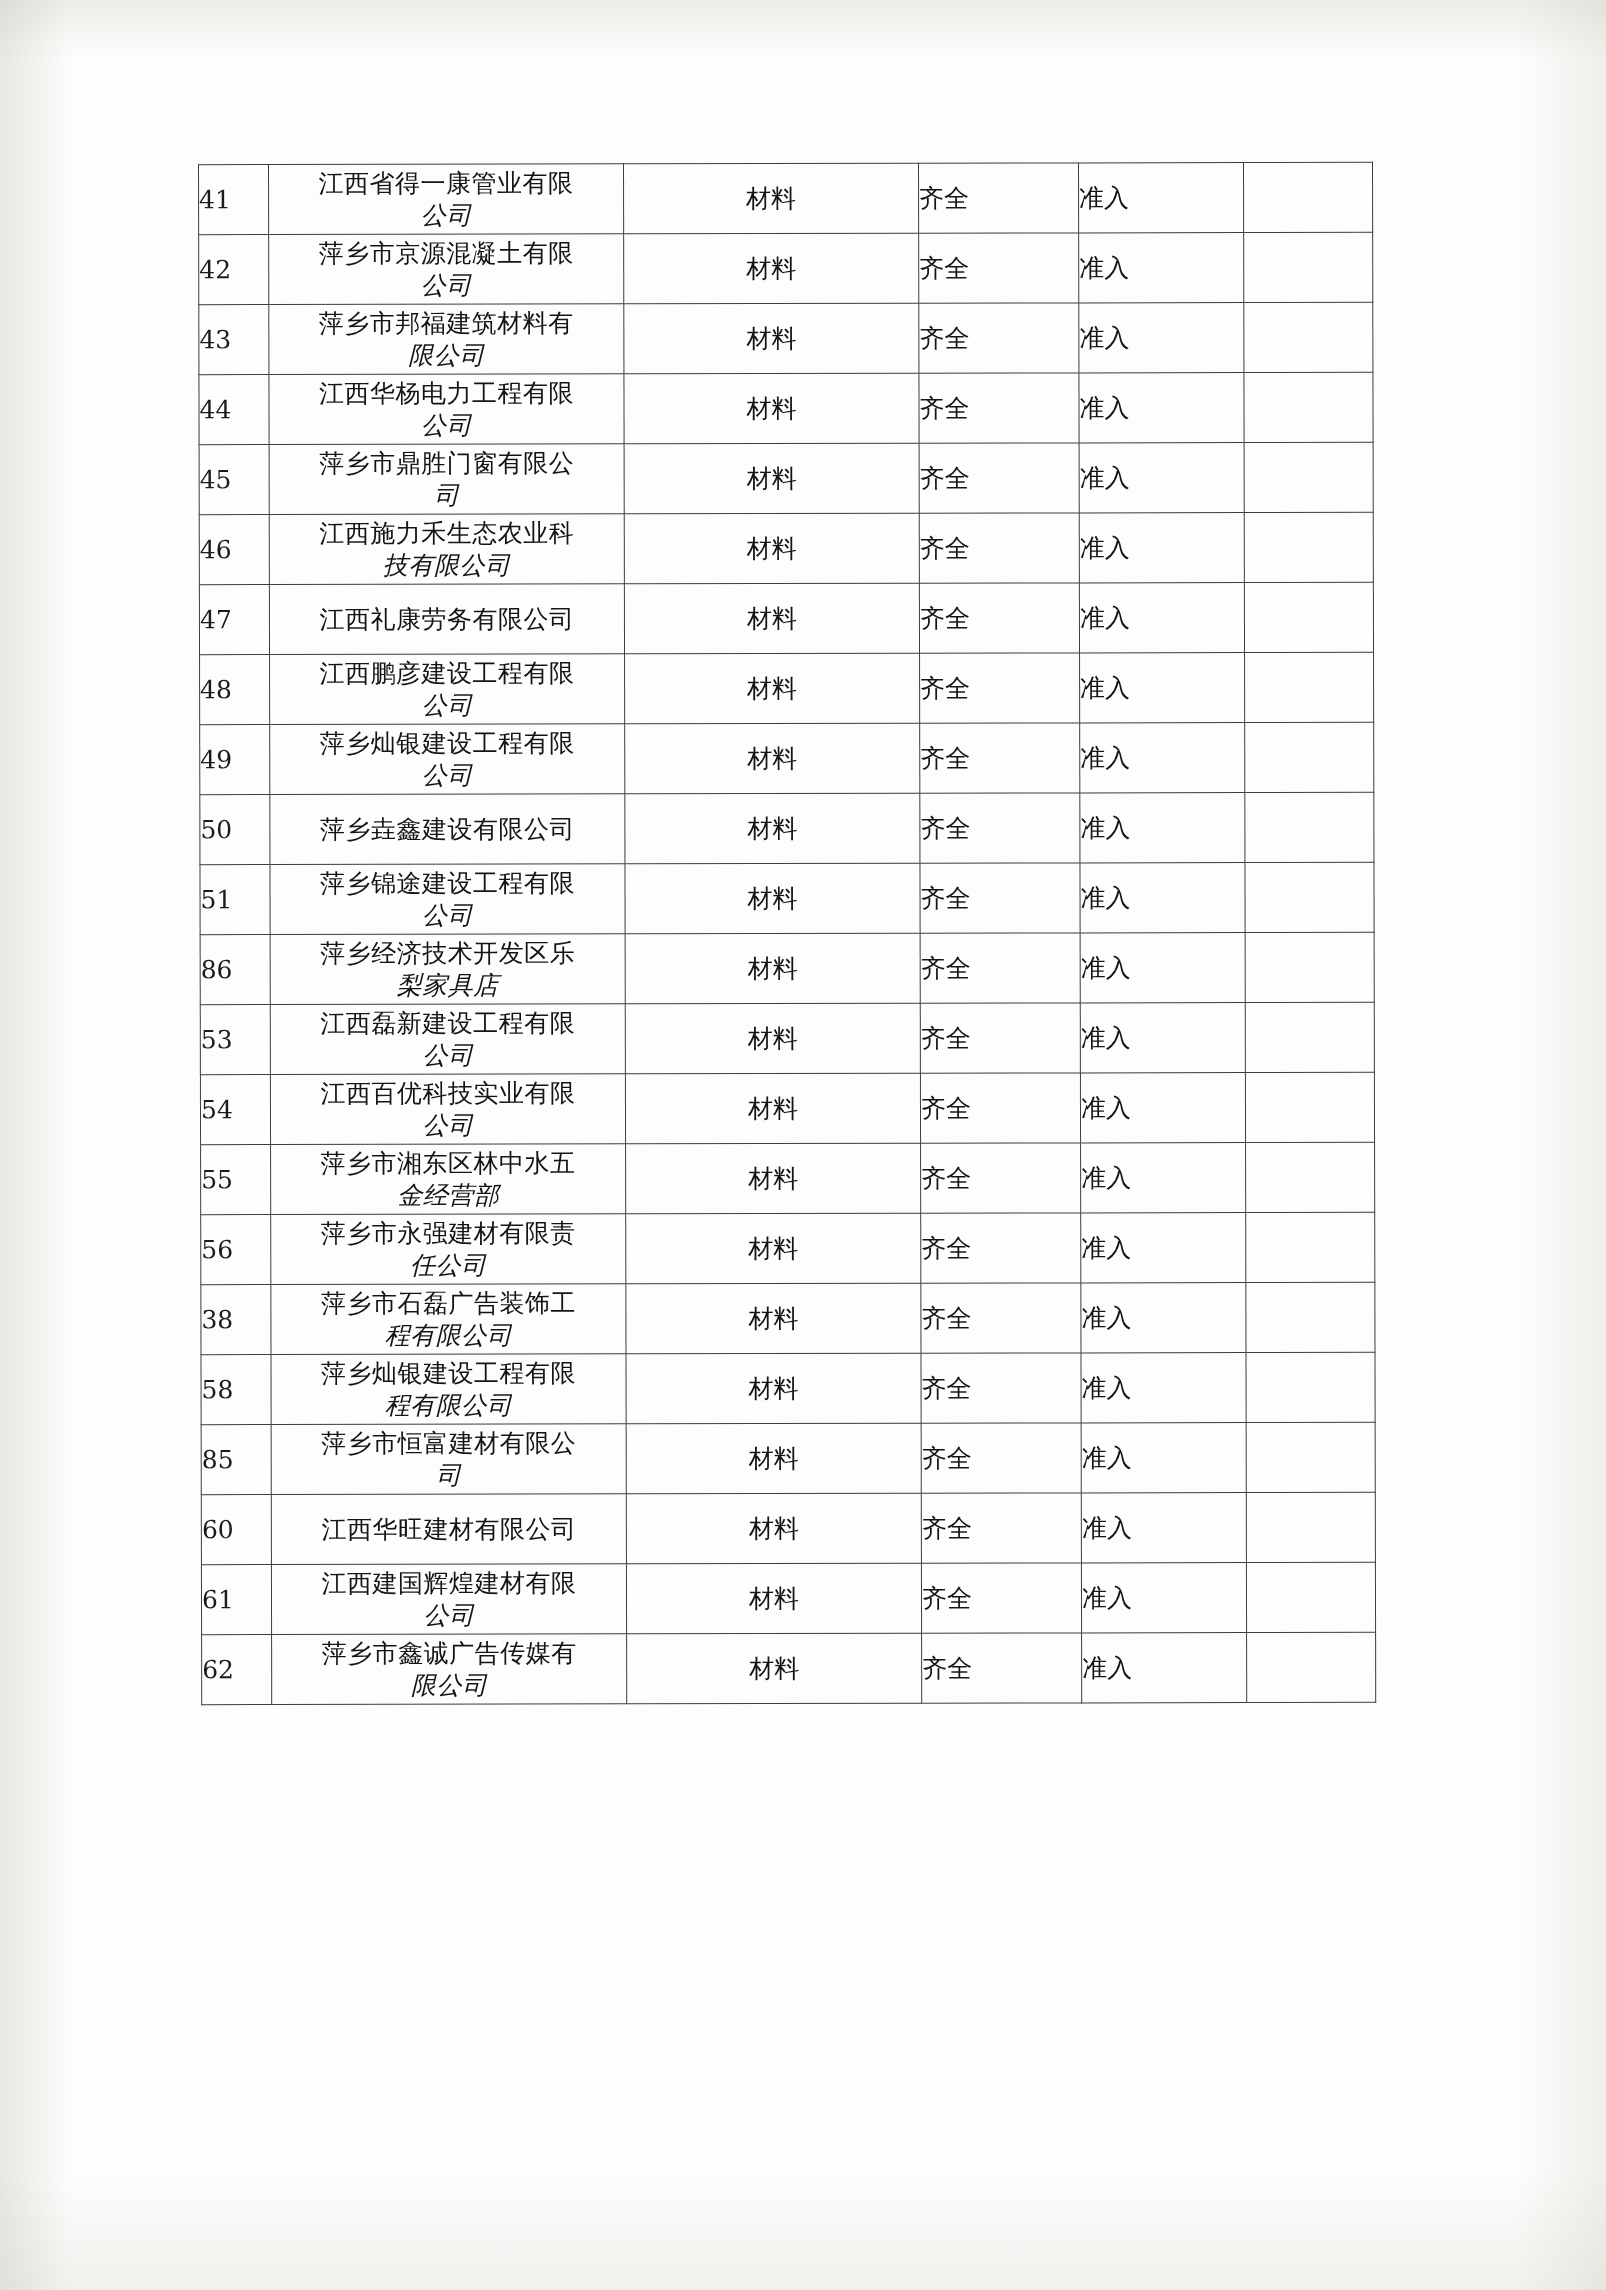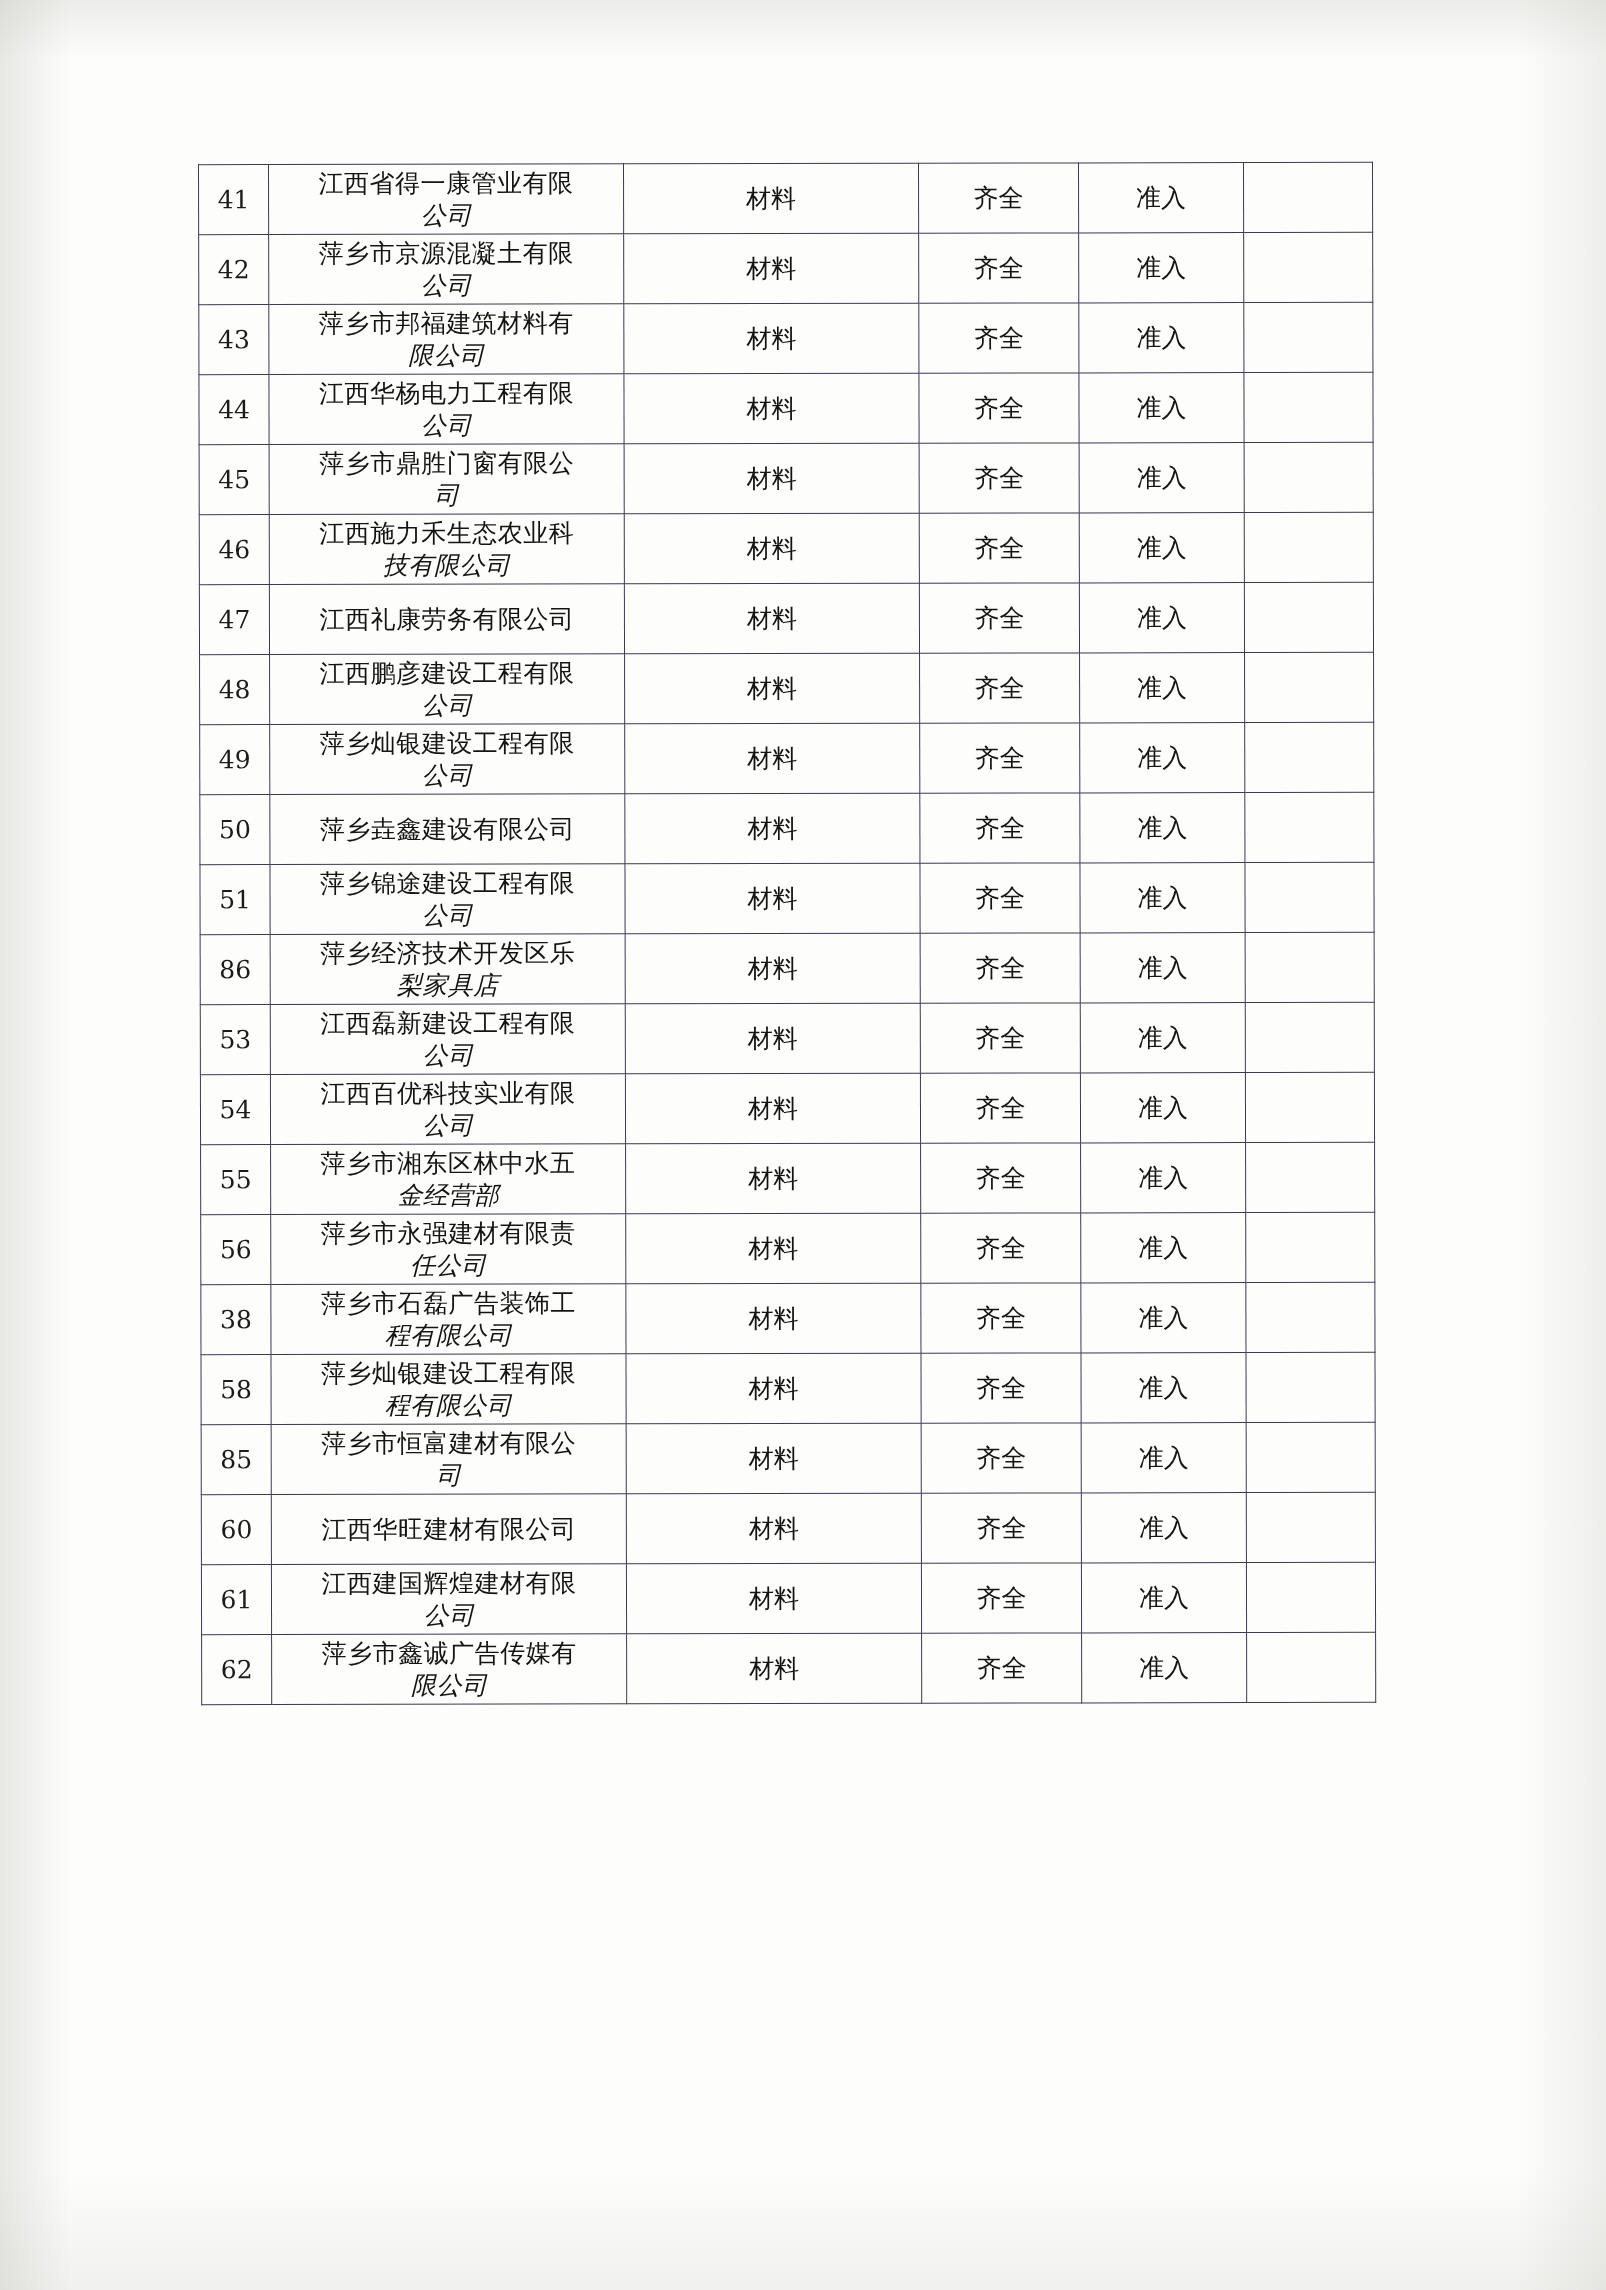--- a/index.html
+++ b/index.html
@@ -72,21 +72,21 @@
   }
   
   col.c-index { width: 70px; }
   col.c-name  { width: 355px; }
   col.c-type  { width: 295px; }
   col.c-status{ width: 160px; }
   col.c-result{ width: 165px; }
   col.c-note  { width: 129px; }
 
   .cell-index {
-    text-align: center;
+    text-align: left;
     font-family: "DejaVu Serif", "Liberation Serif", serif;
     font-size: 25px;
     color: #1b1b1b;
   }
   .cell-name {
     text-align: center;
     padding: 6px 16px 6px 16px;
     font-family: "DejaVu Sans", "Liberation Sans", sans-serif;
     font-size: 26px;
     letter-spacing: 0.5px;
@@ -96,21 +96,20 @@
   .cell-name .line2 { display: block; font-style: italic; }
   .cell-type {
     text-align: center;
     font-family: "DejaVu Sans", "Liberation Sans", sans-serif;
     font-size: 26px;
     color: #141414;
     vertical-align: top;
     padding-top: 10px;
   }
   .cell-status, .cell-result {
-    text-align: center;
     font-family: "DejaVu Sans", "Liberation Sans", sans-serif;
     font-size: 26px;
     color: #141414;
     vertical-align: bottom;
     padding-bottom: 8px;
   }
   .cell-note { }
 
   tr.row { height: 70px; }
 

